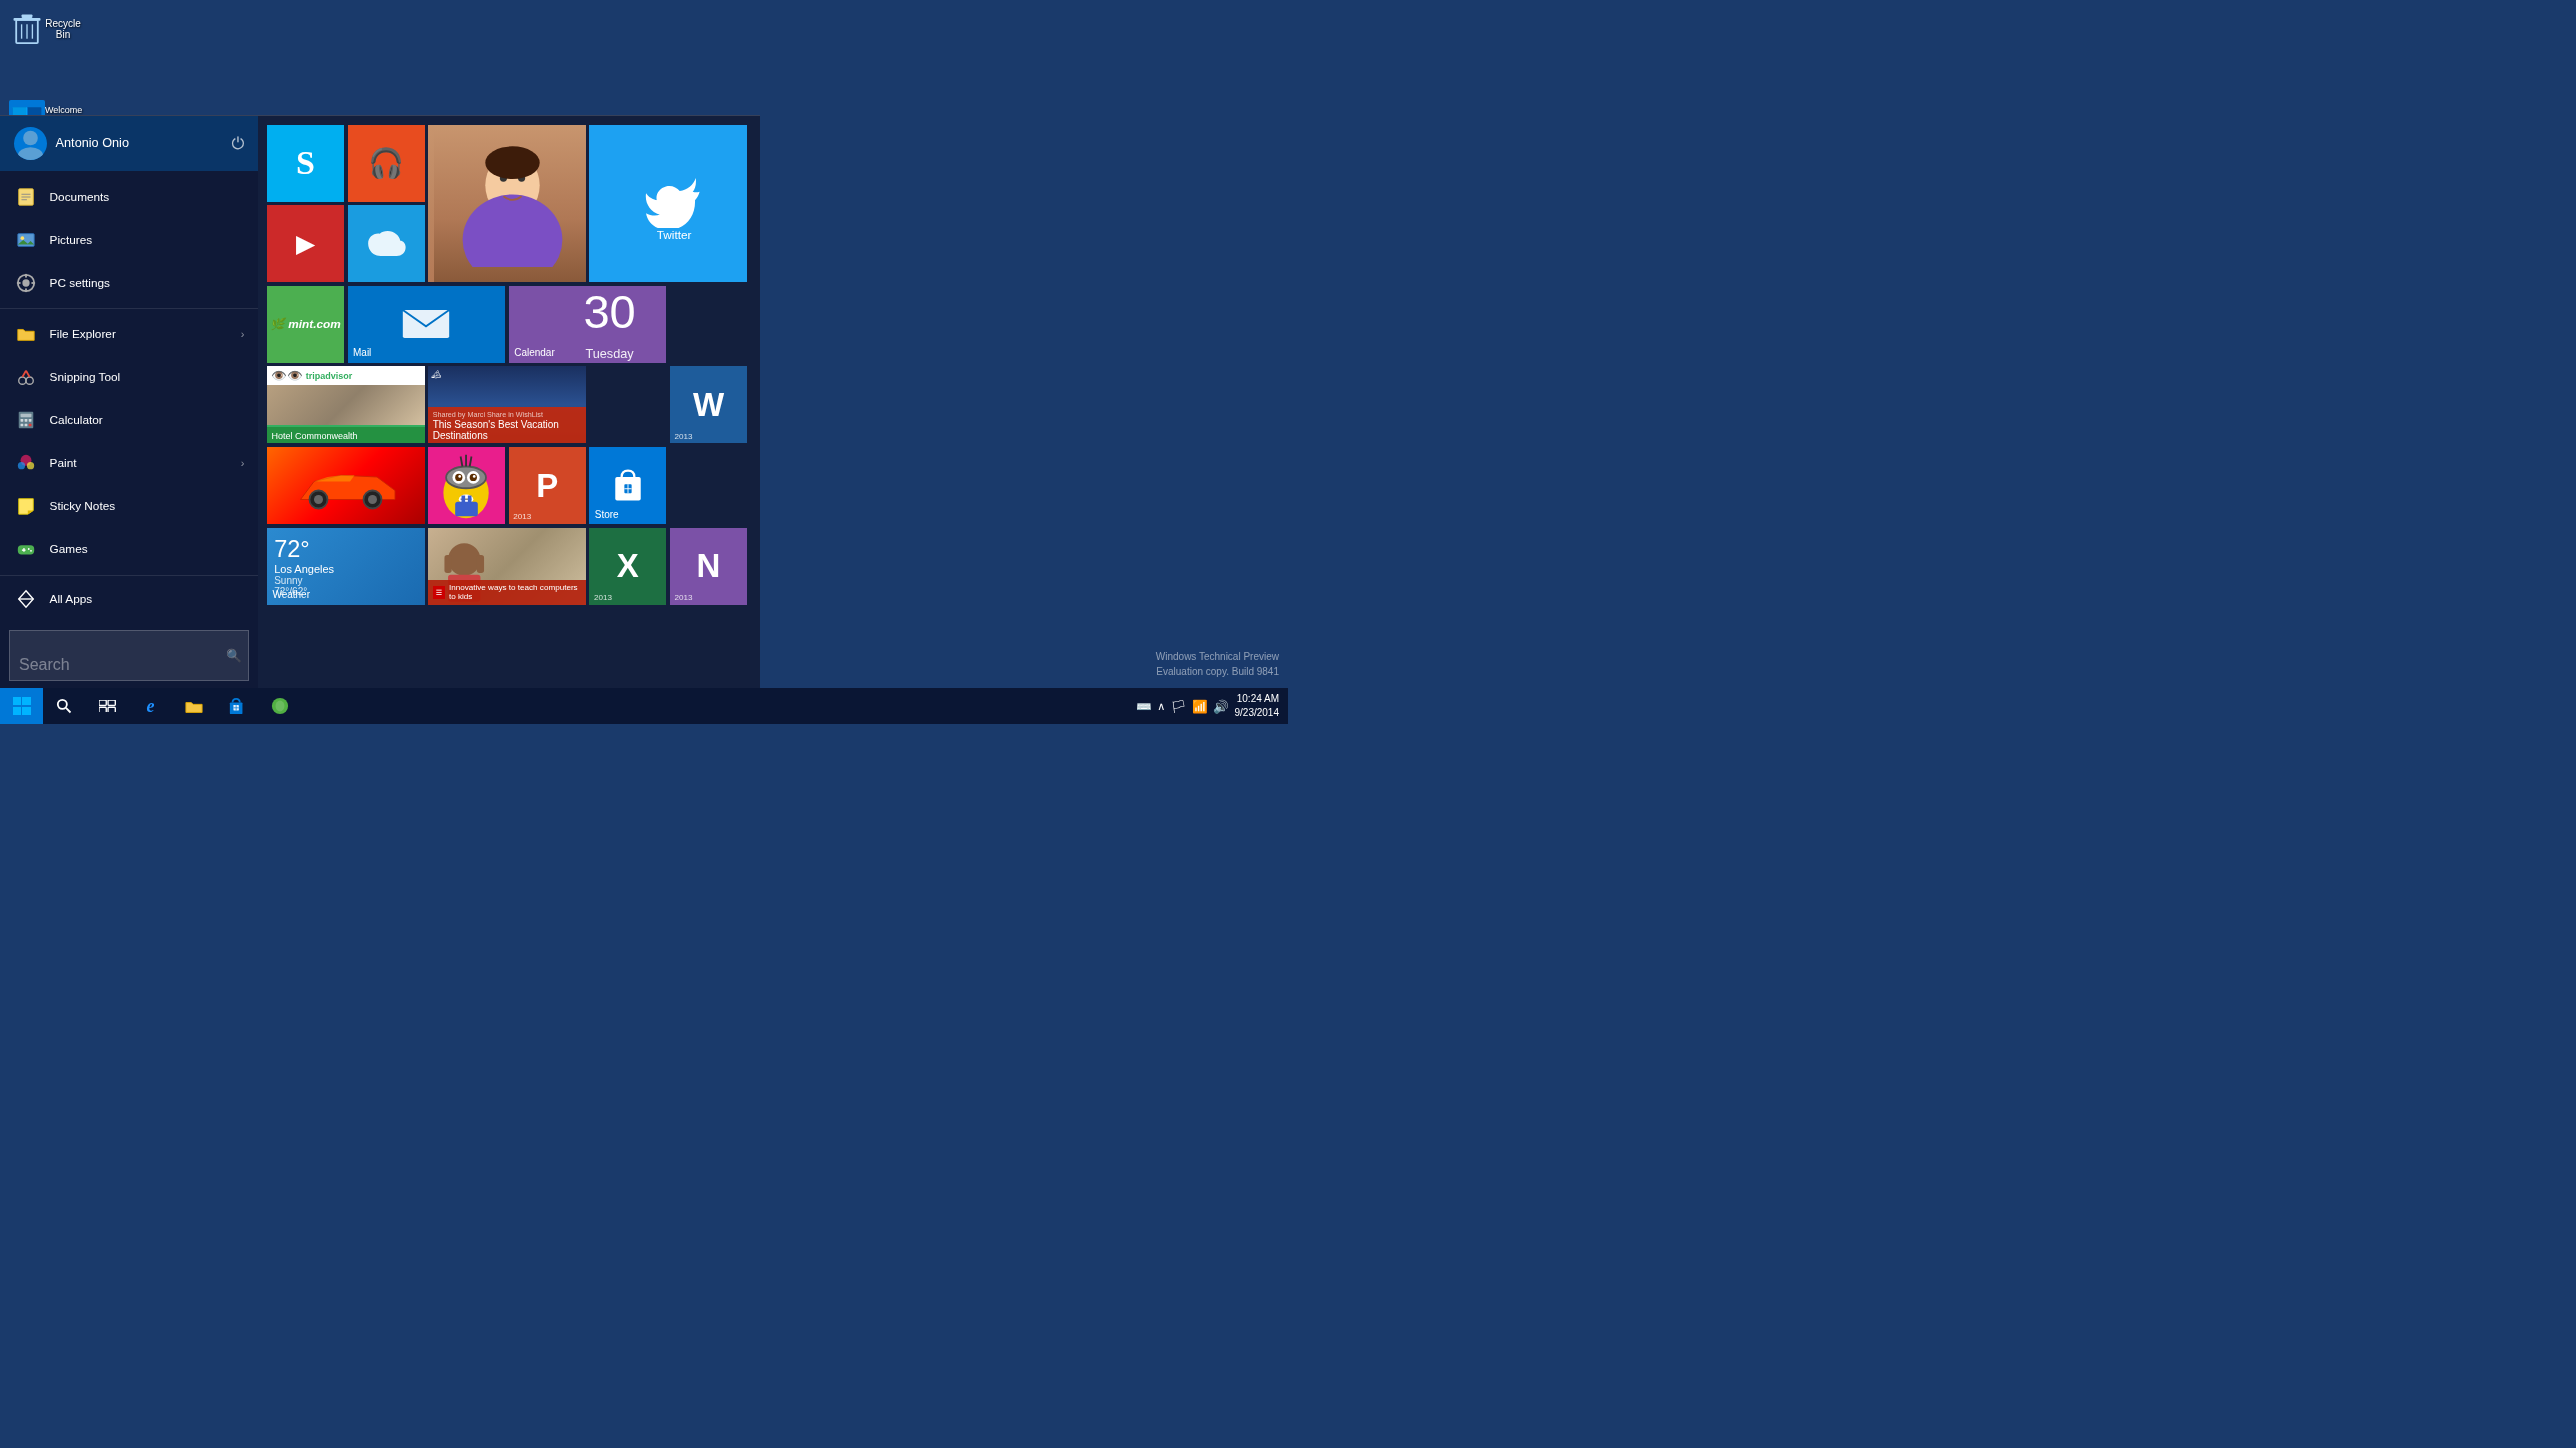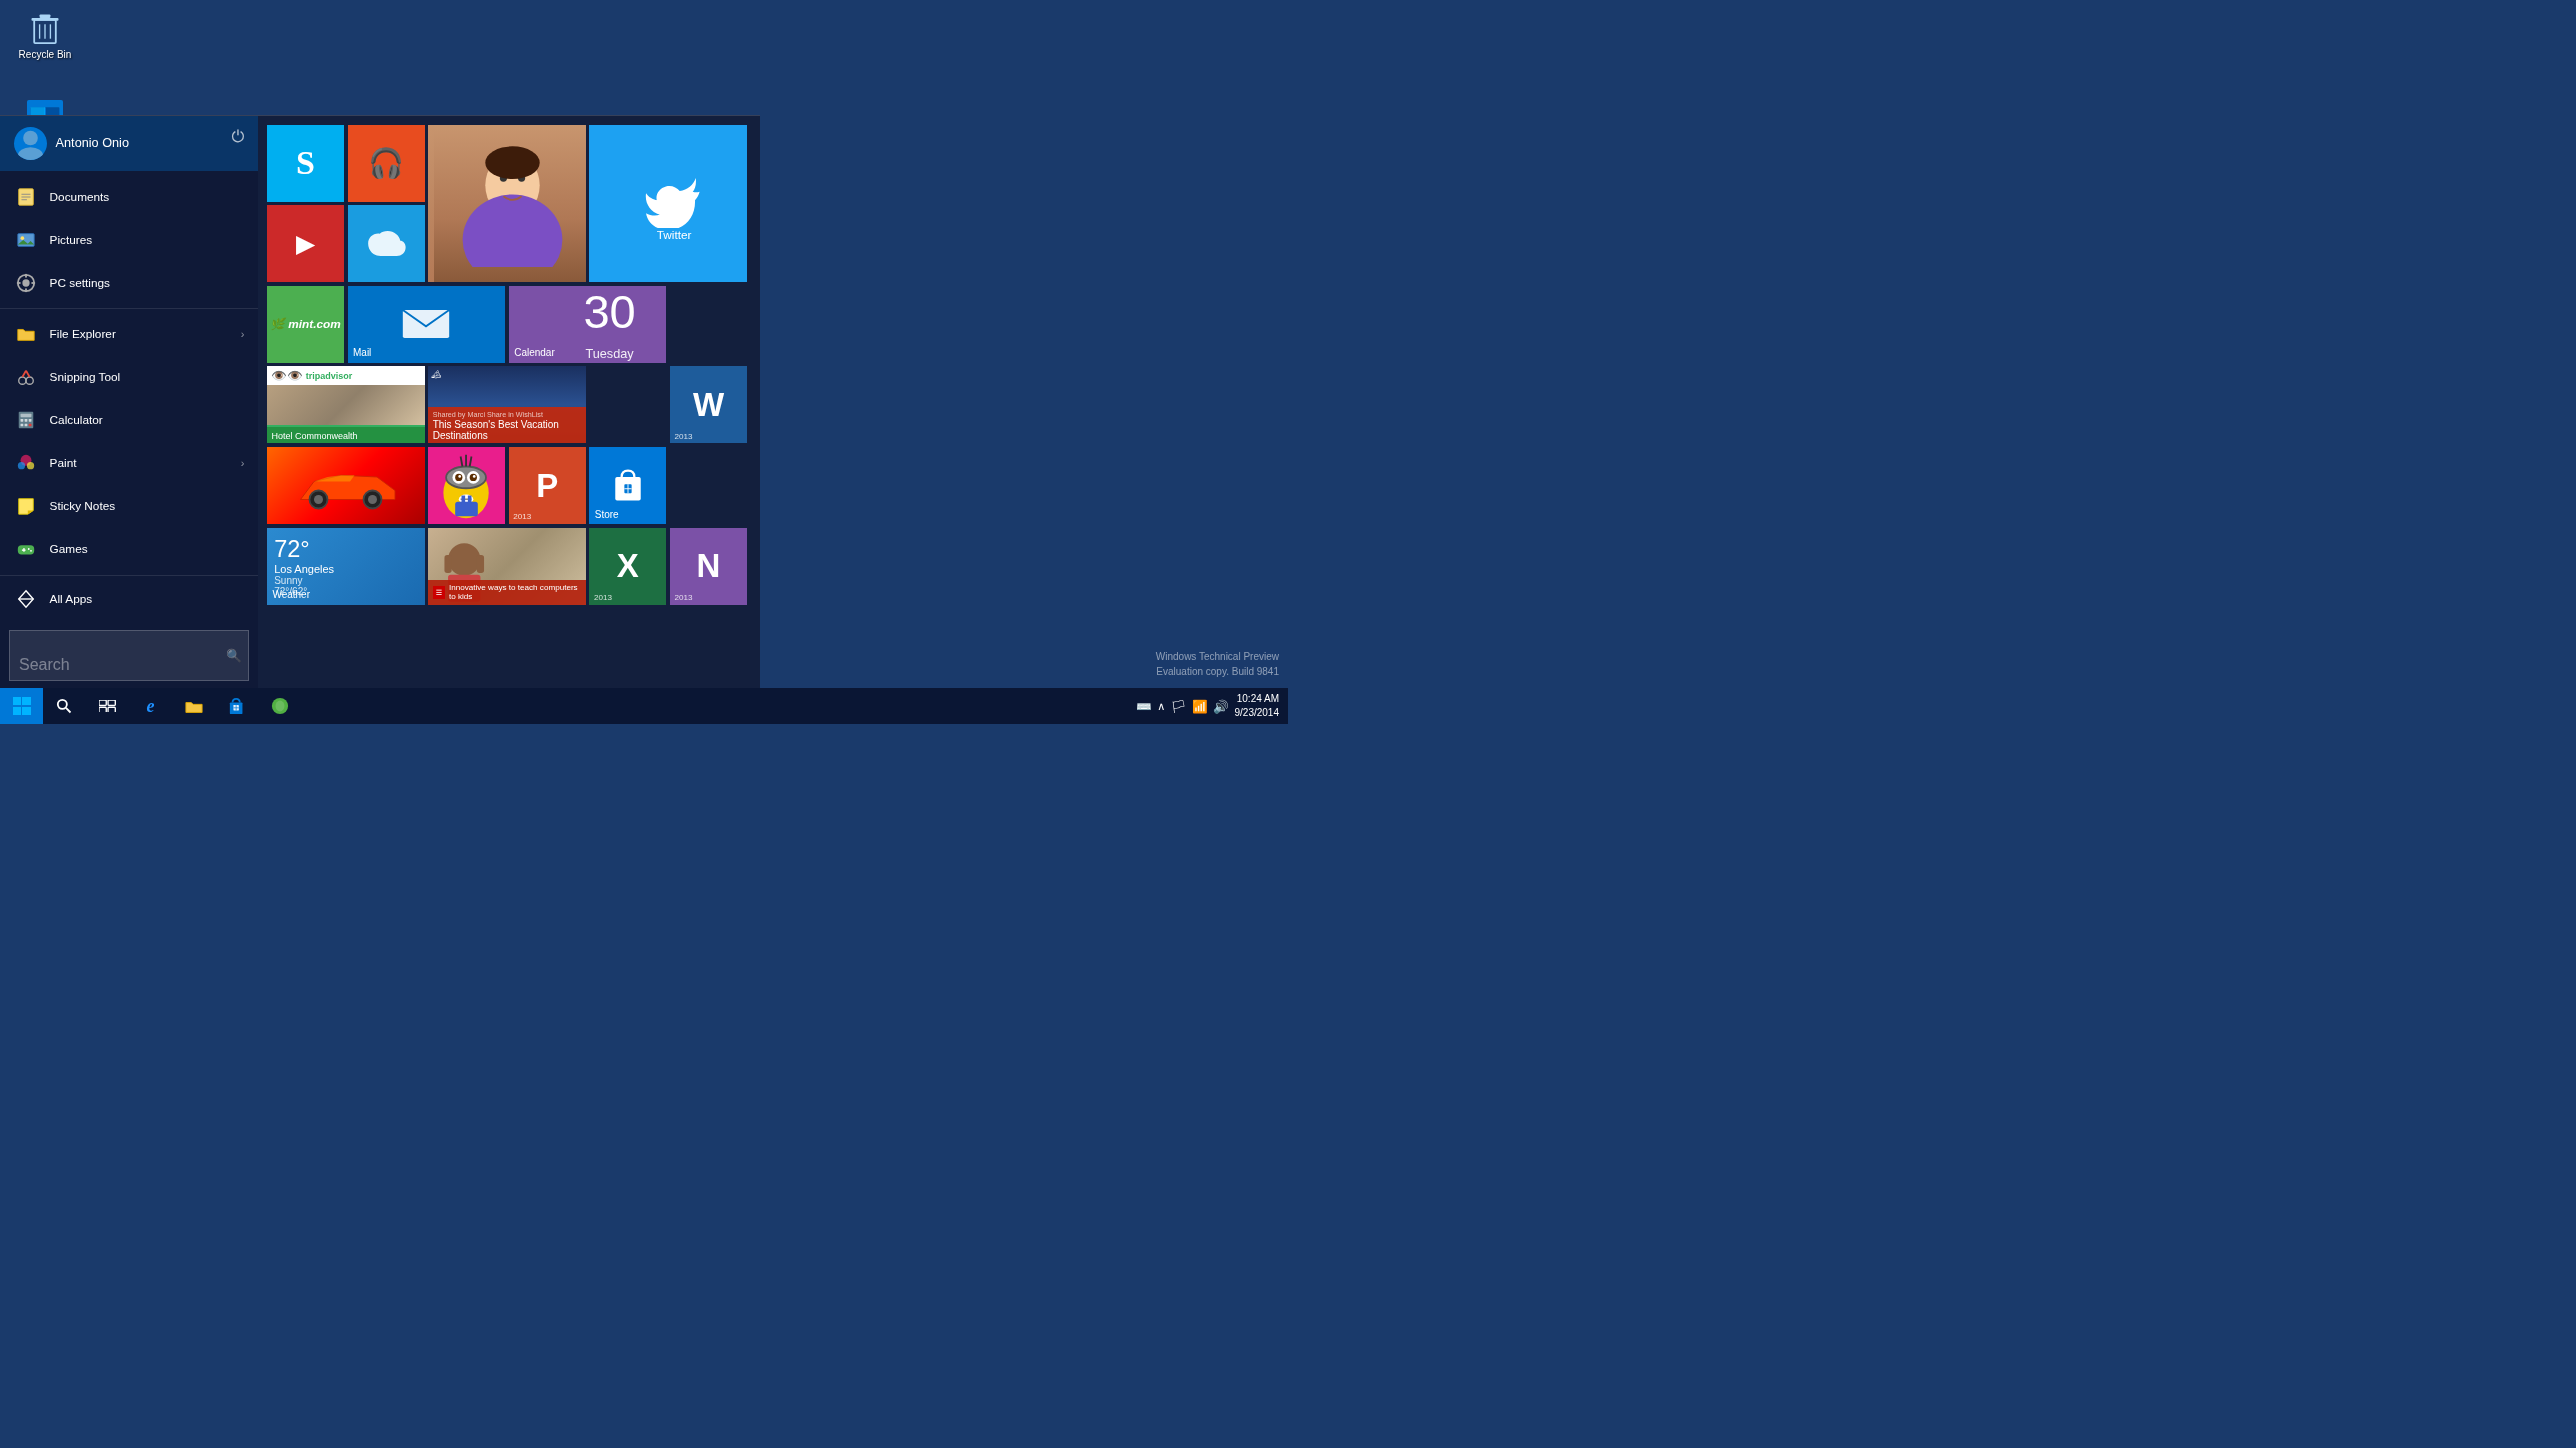--- a/index.html
+++ b/index.html
@@ -14,21 +14,20 @@
 
     
     .desktop {
       width: 100%;
       height: 100%;
       position: relative;
     }
 
     .desktop-icon {
       display: flex;
-      flex-direction: column;
       align-items: center;
       position: absolute;
       cursor: pointer;
       width: 72px;
       text-align: center;
     }
     .desktop-icon .icon-img {
       width: 36px;
       height: 36px;
       margin-bottom: 3.6px;
@@ -59,21 +58,21 @@
     
     .left-panel {
       width: 258px;
       background: rgba(15, 25, 55, 0.98);
       display: flex;
       flex-direction: column;
     }
 
     .user-header {
       display: flex;
-      align-items: flex-start;
+      align-items: center;
       justify-content: space-between;
       padding: 11px 13.6px;
       background: rgba(0,120,215,0.3);
     }
     .user-header-left {
       display: flex;
       align-items: center;
       gap: 9px;
     }
     .user-avatar {

